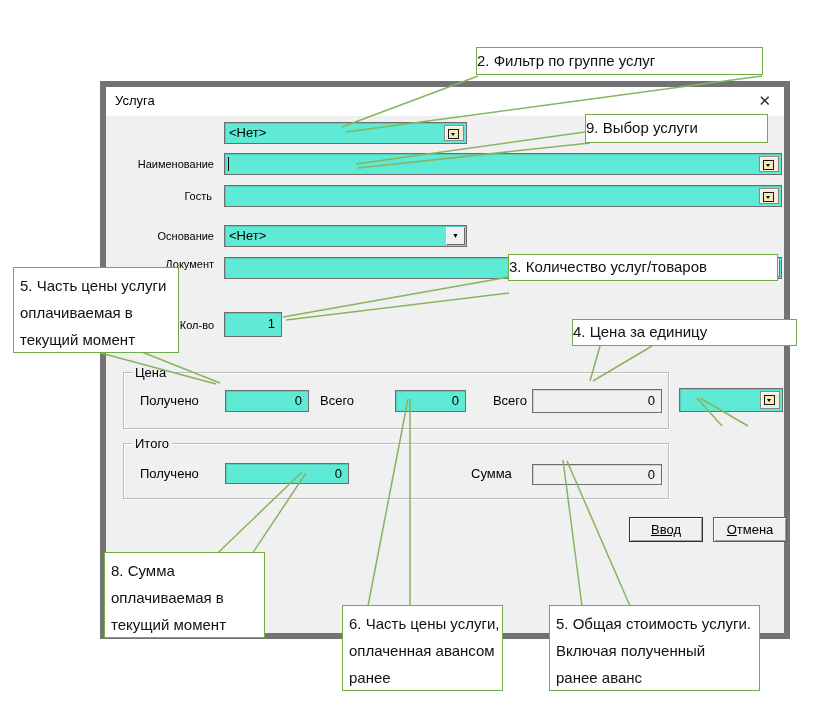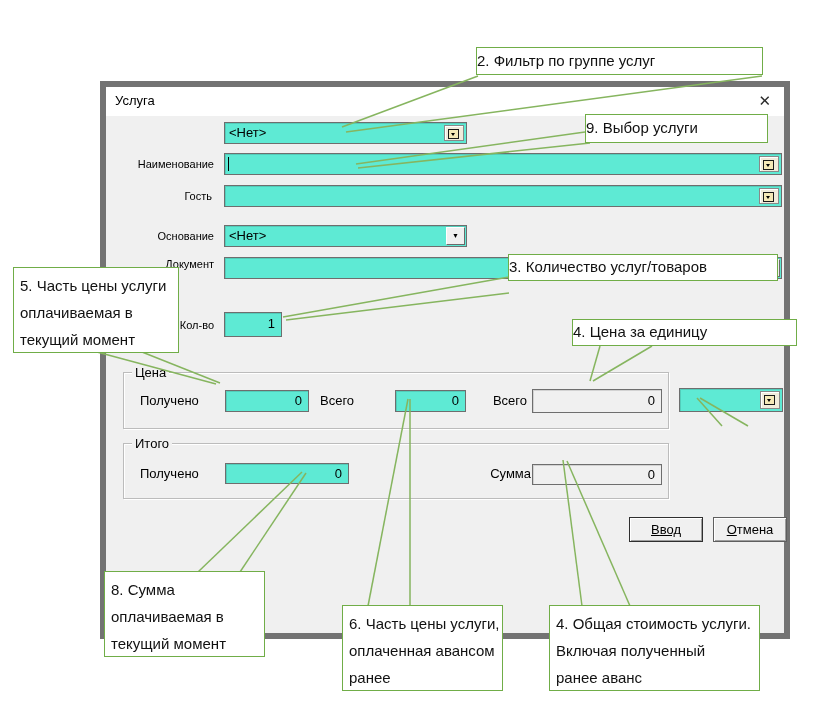--- a/index.html
+++ b/index.html
@@ -120,21 +120,21 @@
           <span class="lk"></span>
         </span>
     </div>
 
     <div class="groupbox" style="left:17px;top:356px;width:546px;height:56px">
       <span class="legend">Итого</span>
       <span class="glbl" style="left:16px;top:19px">Получено</span>
       <div class="field num" style="left:101px;top:19px;width:124px;height:21px">
         <span class="val">0</span>
       </div>
-      <span class="glbl" style="left:347px;top:19px;width:60px;text-align:right">Сумма</span>
+      <span class="glbl" style="left:347px;top:19px;width:60px;text-align:left">Сумма</span>
       <div class="field num disabled" style="left:408px;top:20px;width:130px;height:21px">
         <span class="val">0</span>
       </div>
     </div>
 
     <div class="win-btn default" style="left:523px;top:430px"><u>В</u>вод</div>
     <div class="win-btn" style="left:607px;top:430px"><u>О</u>тмена</div>
   </div>
 
   <svg class="lines" width="831" height="714" viewBox="0 0 831 714">
@@ -172,19 +172,19 @@
   <div class="callout single" style="left:585px;top:114px;width:183px;height:29px;line-height:26px">9. Выбор услуги</div>
   <div class="callout single" style="left:476px;top:47px;width:287px;height:28px;line-height:25px">2. Фильтр по группе услуг</div>
   <div class="callout single" style="left:508px;top:254px;width:270px;height:27px;line-height:24px">3. Количество услуг/товаров</div>
   <div class="callout single" style="left:572px;top:319px;width:225px;height:27px;line-height:24px">4. Цена за единицу</div>
   <div class="callout multi" style="left:13px;top:267px;width:166px;height:86px">5. Часть цены услуги
 оплачиваемая в
 текущий момент</div>
   <div class="callout multi" style="left:342px;top:605px;width:161px;height:86px">6. Часть цены услуги,
 оплаченная авансом
 ранее</div>
-  <div class="callout multi" style="left:104px;top:571px;width:161px;height:86px">8. Сумма
+  <div class="callout multi" style="left:104px;top:552px;width:161px;height:86px">8. Сумма
 оплачиваемая в
 текущий момент</div>
-  <div class="callout multi" style="left:549px;top:605px;width:211px;height:86px">4. Общая стоимость услуги.
+  <div class="callout multi" style="left:549px;top:605px;width:211px;height:86px">5. Общая стоимость услуги.
 Включая полученный
 ранее аванс</div>
 </div>
 
 </body></html>

